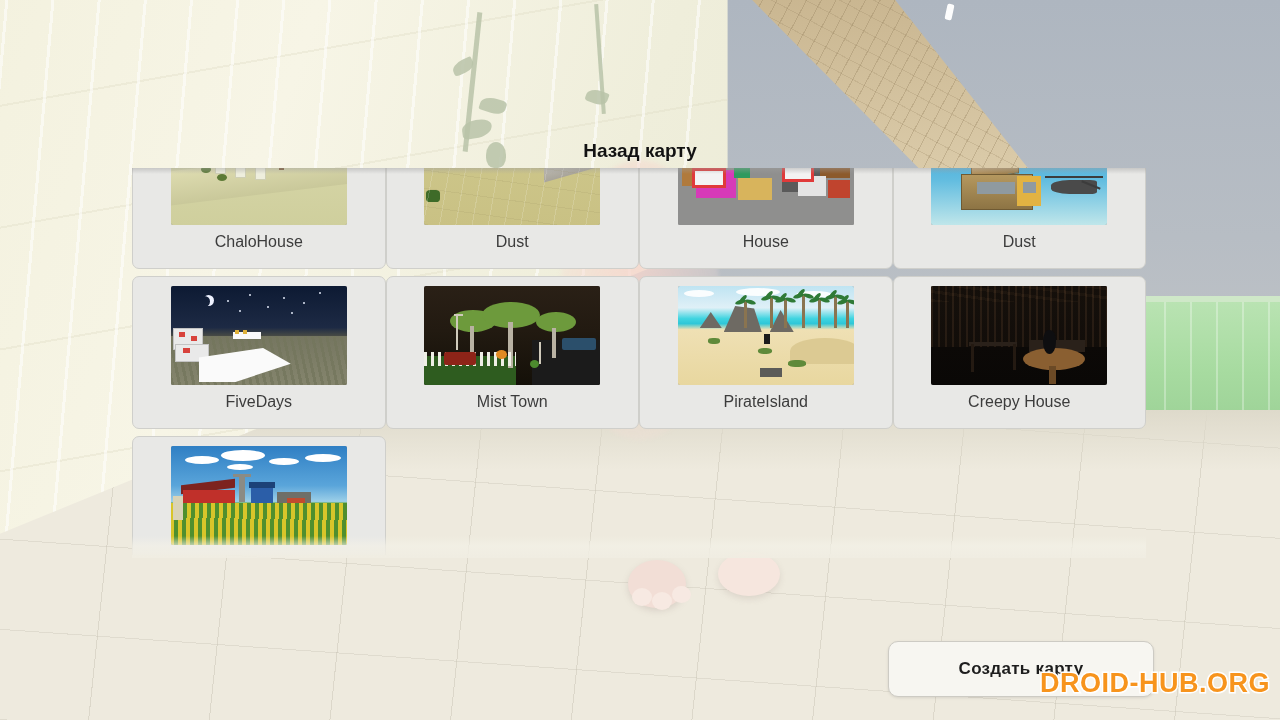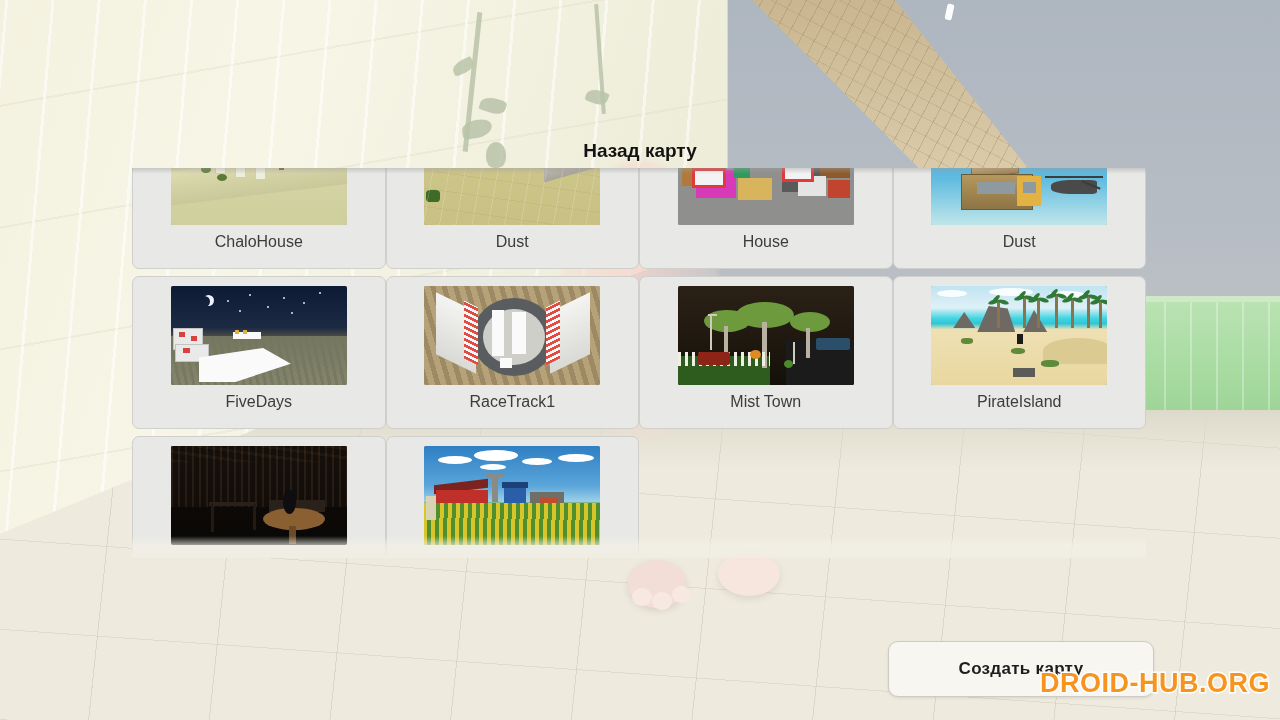--- a/index.html
+++ b/index.html
@@ -392,35 +392,20 @@
               <div class="red" style="left:8px;top:46px;width:6px;height:5px"></div>
               <div class="red" style="left:20px;top:50px;width:6px;height:5px"></div>
               <div class="red" style="left:12px;top:62px;width:7px;height:5px"></div>
               <div class="wht" style="left:28px;top:62px;width:92px;height:34px;clip-path:polygon(0 28%,70% 0,100% 46%,40% 100%,0 100%)"></div>
               <div class="wht" style="left:62px;top:46px;width:28px;height:7px"></div>
               <div class="red" style="left:64px;top:44px;width:4px;height:4px;background:#e0b23a"></div>
               <div class="red" style="left:72px;top:44px;width:4px;height:4px;background:#e0b23a"></div>
             </div>
           </div>
           <div class="card-label">FiveDays</div>
-        </div>
-        <div class="card">
-          <div class="thumb">
-            <div class="sc sc-race">
-              <div class="oval"></div>
-              <div class="gs" style="left:12px;top:16px;width:40px;height:62px;transform:skewY(26deg)"></div>
-              <div class="gsr" style="left:40px;top:18px;width:14px;height:58px;transform:skewY(26deg)"></div>
-              <div class="gs" style="left:126px;top:16px;width:40px;height:62px;transform:skewY(-26deg)"></div>
-              <div class="gsr" style="left:122px;top:18px;width:14px;height:58px;transform:skewY(-26deg)"></div>
-              <div class="pit" style="left:68px;top:24px;width:12px;height:46px"></div>
-              <div class="pit" style="left:88px;top:26px;width:14px;height:42px"></div>
-              <div class="pit" style="left:76px;top:72px;width:12px;height:10px"></div>
-            </div>
-          </div>
-          <div class="card-label">RaceTrack1</div>
         </div>
         <div class="card">
           <div class="thumb">
             <div class="sc sc-mist">
               <div class="road" style="left:108px;top:54px;width:68px;height:46px"></div>
               <div class="lawn" style="left:0;top:70px;width:92px;height:30px"></div>
               <div class="canopy" style="left:26px;top:24px;width:46px;height:22px"></div>
               <div class="canopy" style="left:58px;top:16px;width:58px;height:26px"></div>
               <div class="canopy" style="left:112px;top:26px;width:40px;height:20px"></div>
               <div class="tr" style="left:46px;top:40px;width:4px;height:36px"></div>

